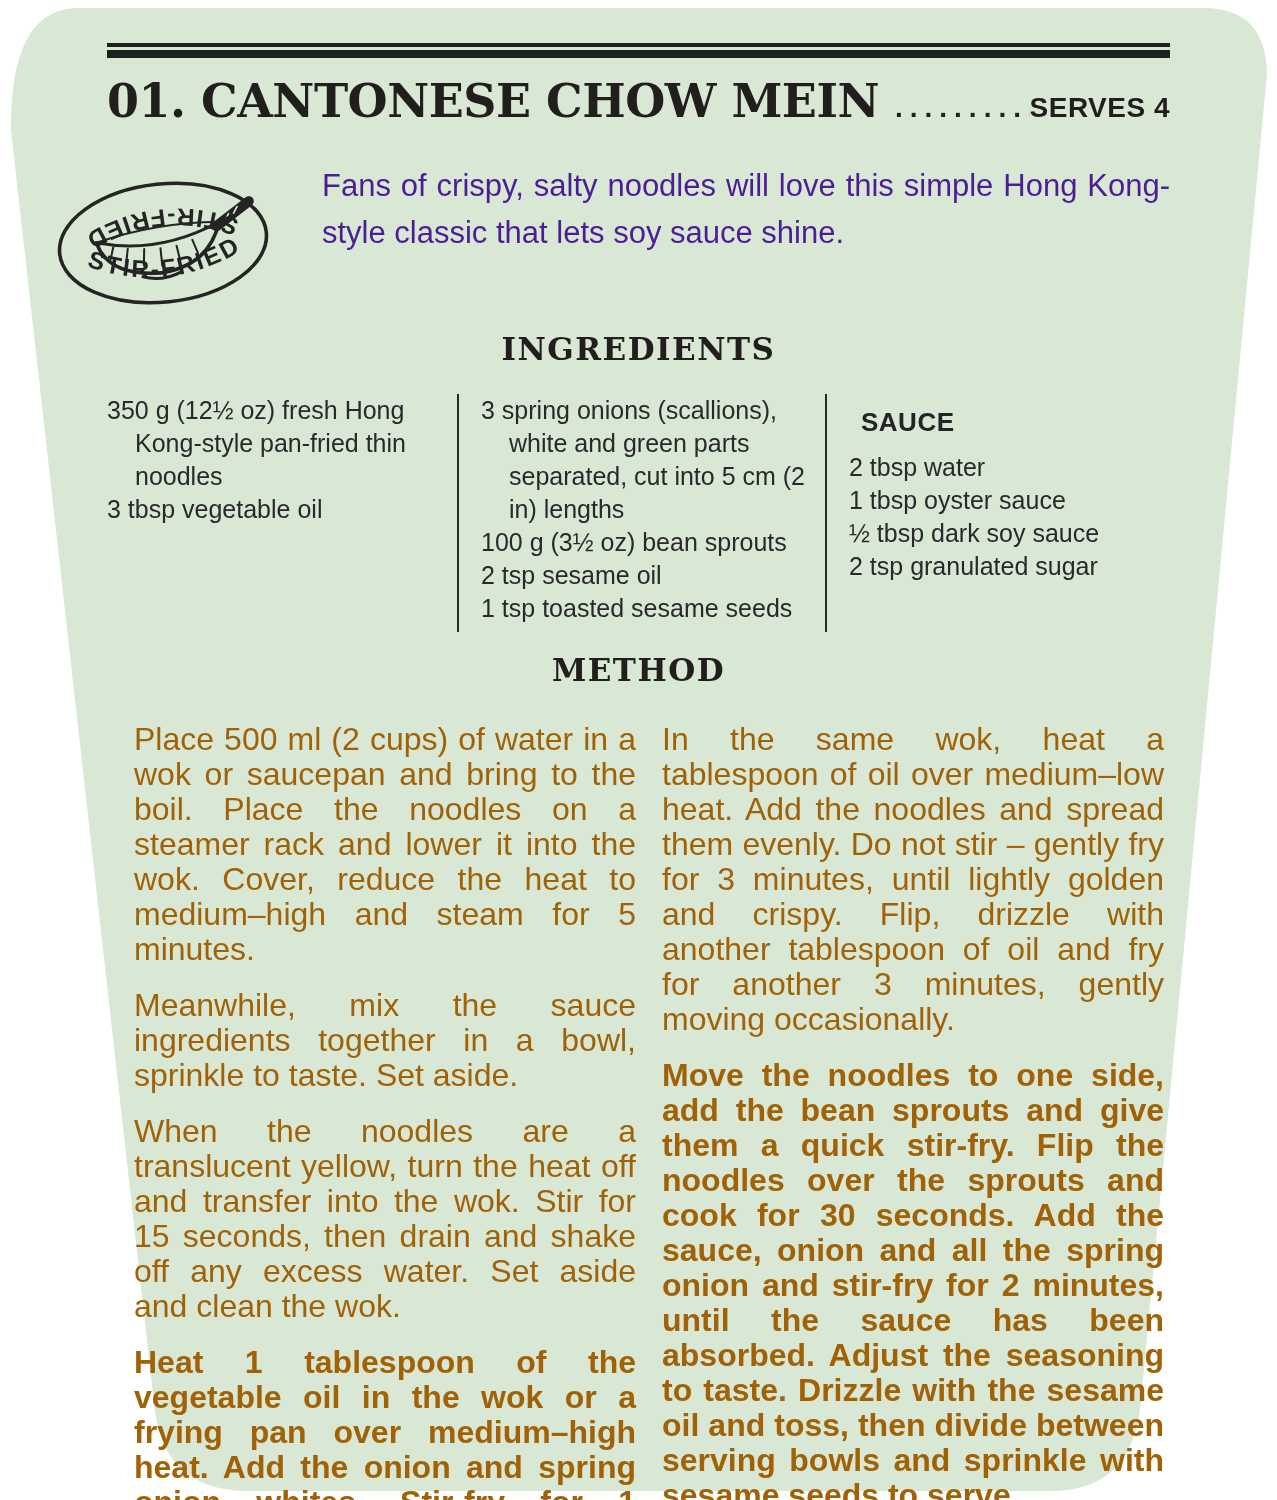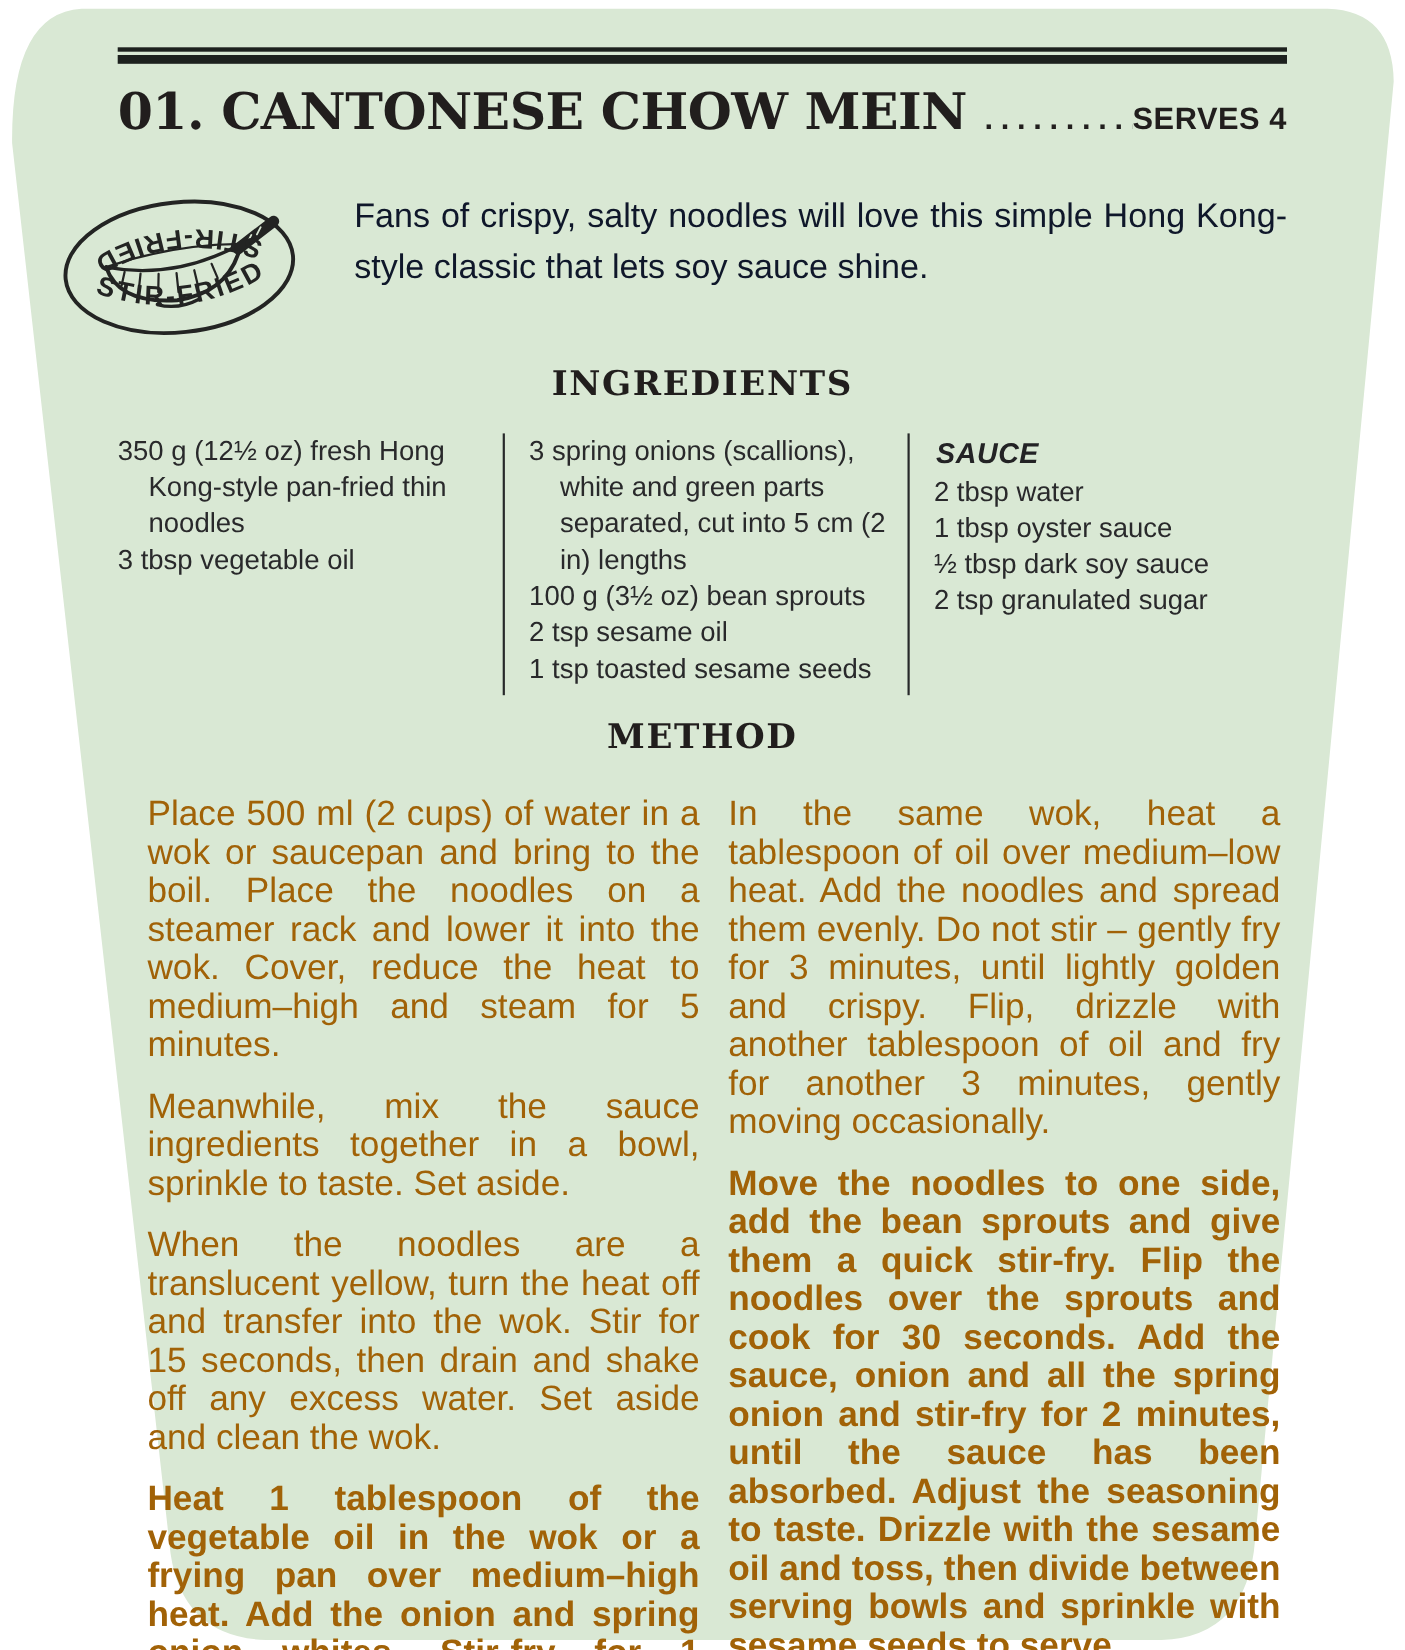--- a/index.html
+++ b/index.html
@@ -31,22 +31,22 @@
   .leader{
     flex:1;overflow:hidden;white-space:nowrap;
     font-weight:700;font-size:28px;letter-spacing:7px;
     padding:0 14px 0 16px;color:var(--heading-ink);
   }
   .serves{font-weight:700;font-size:28px;letter-spacing:0.5px;color:var(--heading-ink);white-space:nowrap;text-align:center;}
   
   .stamp{position:absolute;left:50px;top:176px;width:222px;height:134px;overflow:visible;}
   
   .intro{
-    position:absolute;left:320px;top:172px;width:848px;margin:0;
-    font-size:31px;line-height:47px;text-align:justify;color:#0f172a;
+    position:absolute;left:320px;top:162px;width:848px;margin:0;
+    font-size:31px;line-height:47px;text-align:justify;color:#4c1d95;
   }
   
   .section-h{
     position:absolute;left:0;width:100%;margin:0;text-align:center;
     font-family:"DejaVu Serif","Liberation Serif",serif;font-weight:700;
     font-size:31px;letter-spacing:1.5px;color:var(--heading-ink);
   }
   .h-ingredients{top:331px;}
   .h-method{top:652px;}
   
@@ -56,21 +56,21 @@
   }
   .vrule{background:#27292a;width:2px;}
   .ing-col{padding-right:14px;}
   .ing-col.c2{padding-left:22px;}
   .ing-col.c3{padding-left:22px;padding-right:0;}
   .ing-item{
     margin:0;font-size:25px;line-height:33px;
     padding-left:28px;text-indent:-28px;color:#29292b;
   }
   .ing-title{
-    margin:2px;font-size:26px;line-height:33px;font-weight:700;font-style:italic;
+    margin:12px;font-size:26px;line-height:33px;font-weight:700;
     color:#232325;letter-spacing:0.5px;
   }
   
   .method-grid{
     position:absolute;left:132px;top:722px;width:1030px;
     display:grid;grid-template-columns:1fr 1fr;column-gap:26px;
   }
   .m-col p{
     margin:0 0 21px;font-size:32px;line-height:35px;text-align:justify;color:#a16207;
   }

